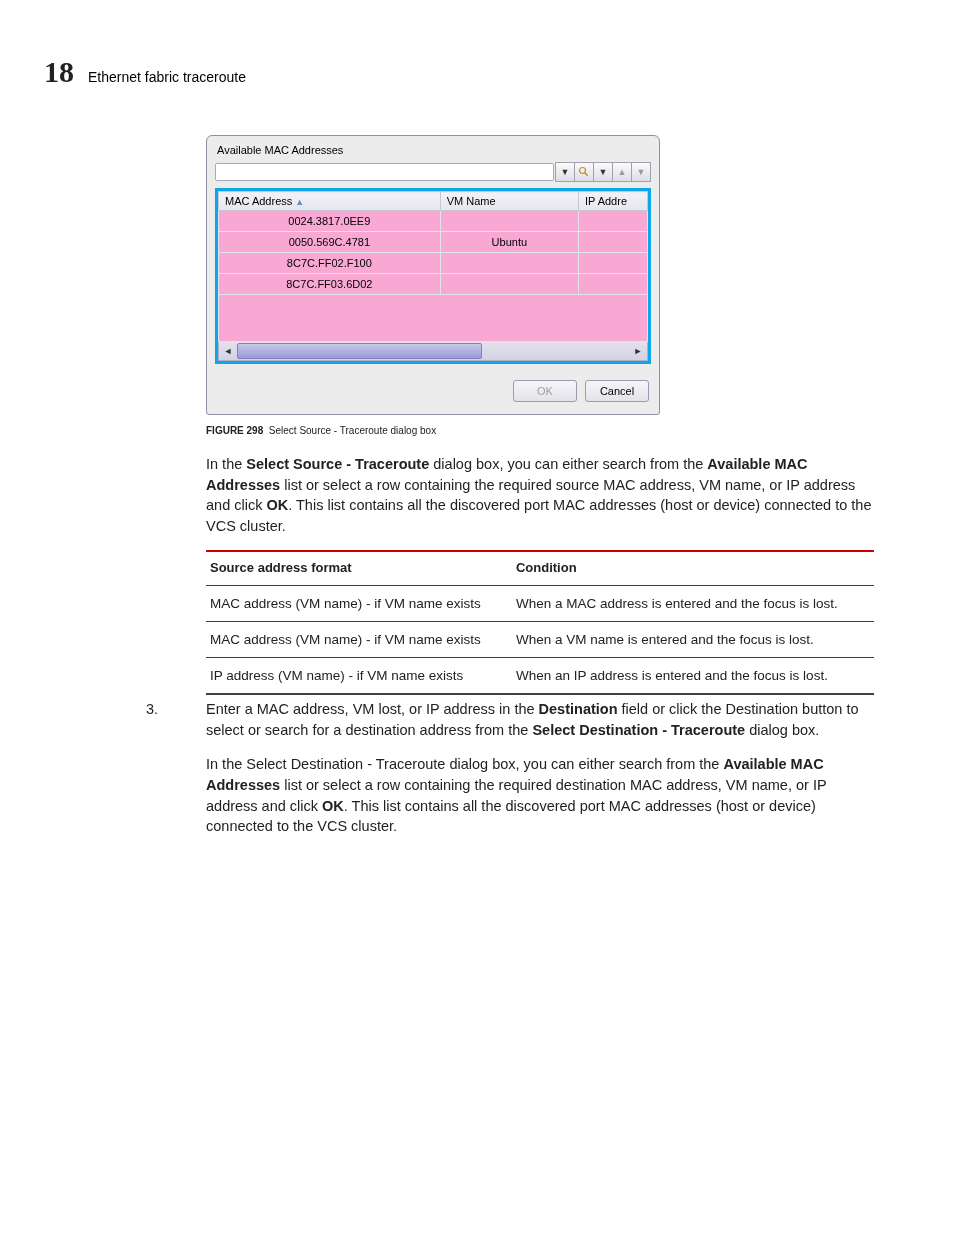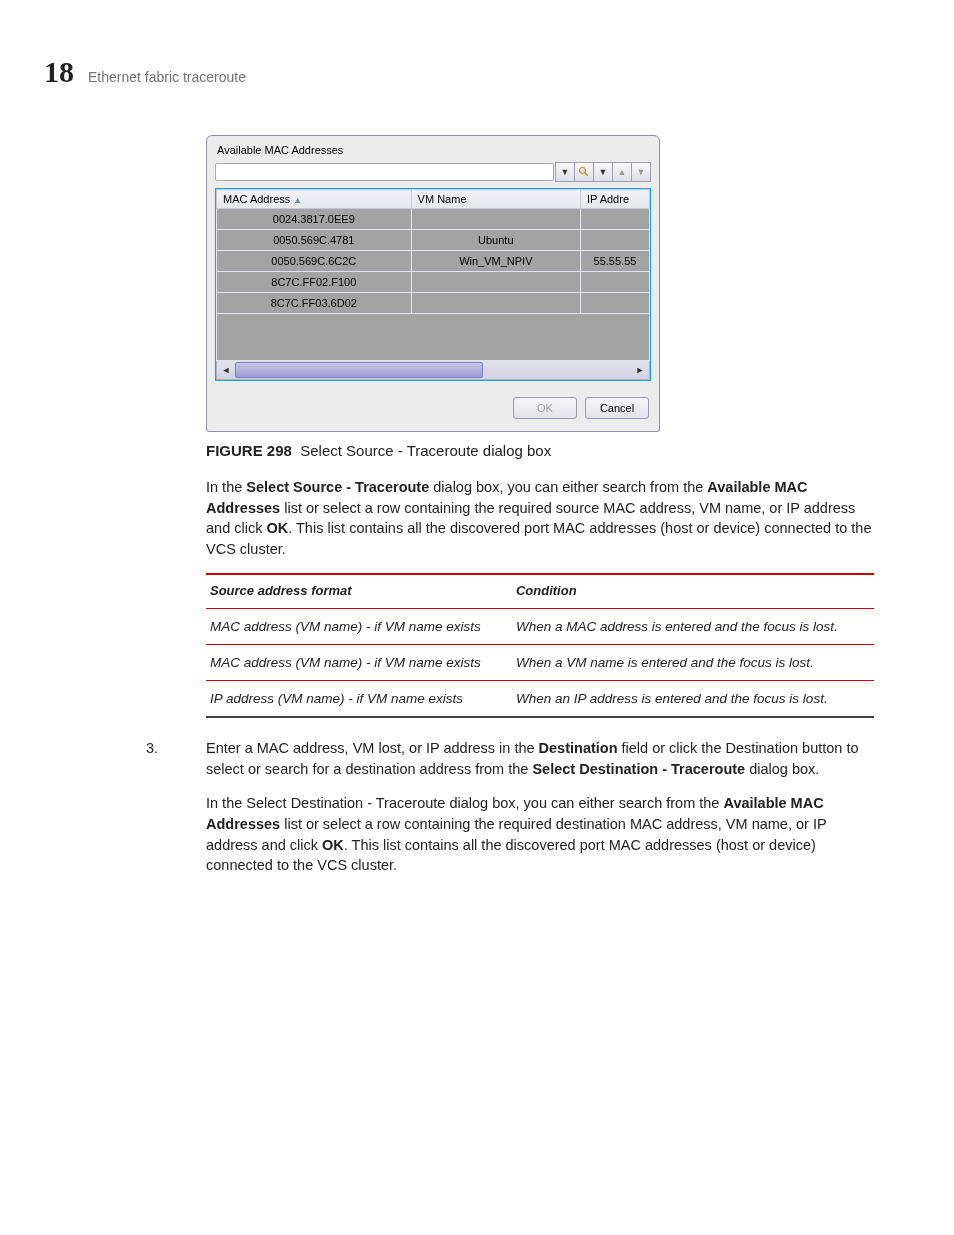--- a/index.html
+++ b/index.html
@@ -18,21 +18,21 @@
     gap: 14px;
     margin-bottom: 46px;
   }
   .page-num {
     font-size: 30px;
     font-weight: 700;
     font-family: Georgia, 'Times New Roman', serif;
   }
   .page-title {
     font-size: 14px;
-    color: #737373;
+    color: #000000;
   }
 
   
   .figure-wrap {
     margin-left: 162px;
   }
   .dialog {
     width: 452px;
     background: #ececec;
     border: 1px solid #8e8ea8;
@@ -68,22 +68,22 @@
     display: flex;
     align-items: center;
     justify-content: center;
     margin-left: -1px;
     box-sizing: border-box;
   }
   .tb-btn svg { width: 12px; height: 12px; }
   .tri { font-size: 9px; color: #333; }
   .grid {
     margin: 4px 8px 6px 8px;
-    background: #a3a3a3;
-    border: 1px solid #0ea5e9;
+    background: #f9a8d4;
+    border: 3px solid #0ea5e9;
   }
   .grid table {
     width: 100%;
     border-collapse: collapse;
     font-size: 11px;
   }
   .grid th {
     background: linear-gradient(#f2f2f6,#e6e6ee);
     border: 1px solid #c8c8d4;
     padding: 3px 6px;
@@ -152,38 +152,37 @@
     display: flex;
     align-items: center;
     justify-content: center;
     padding: 0 12px;
     box-sizing: border-box;
   }
   .btn.disabled { color: #a0a0a0; }
 
   .fig-caption {
     margin: 10px 0 18px 0;
-    font-size: 15px;
+    font-size: 10px;
   }
   .fig-caption b { font-weight: 700; }
 
   .body-block {
     margin-left: 162px;
     font-size: 14.5px;
     line-height: 1.42;
   }
   .body-block p { margin: 0 0 14px 0; }
 
   
   .cond-table {
     border-collapse: collapse;
     width: 100%;
-    margin: 4px 0 20px 0;
+    margin: 4px 0 4px 0;
     font-size: 13.5px;
-    font-style: italic;
   }
   .cond-table thead th {
     text-align: left;
     border-top: 2px solid #CC0000;
     border-bottom: 1px solid #CC0000;
     padding: 7px 4px;
     font-weight: 700;
     font-size: 13px;
   }
   .cond-table tbody td {
@@ -261,25 +260,20 @@
           <tbody>
             <tr>
                 <td>0024.3817.0EE9</td>
                 <td></td>
                 <td></td>
               </tr>
             <tr>
                 <td>0050.569C.4781</td>
                 <td>Ubuntu</td>
                 <td></td>
-              </tr>
-            <tr>
-                <td>0050.569C.6C2C</td>
-                <td>Win_VM_NPIV</td>
-                <td>55.55.55</td>
               </tr>
             <tr>
                 <td>8C7C.FF02.F100</td>
                 <td></td>
                 <td></td>
               </tr>
             <tr>
                 <td>8C7C.FF03.6D02</td>
                 <td></td>
                 <td></td>

